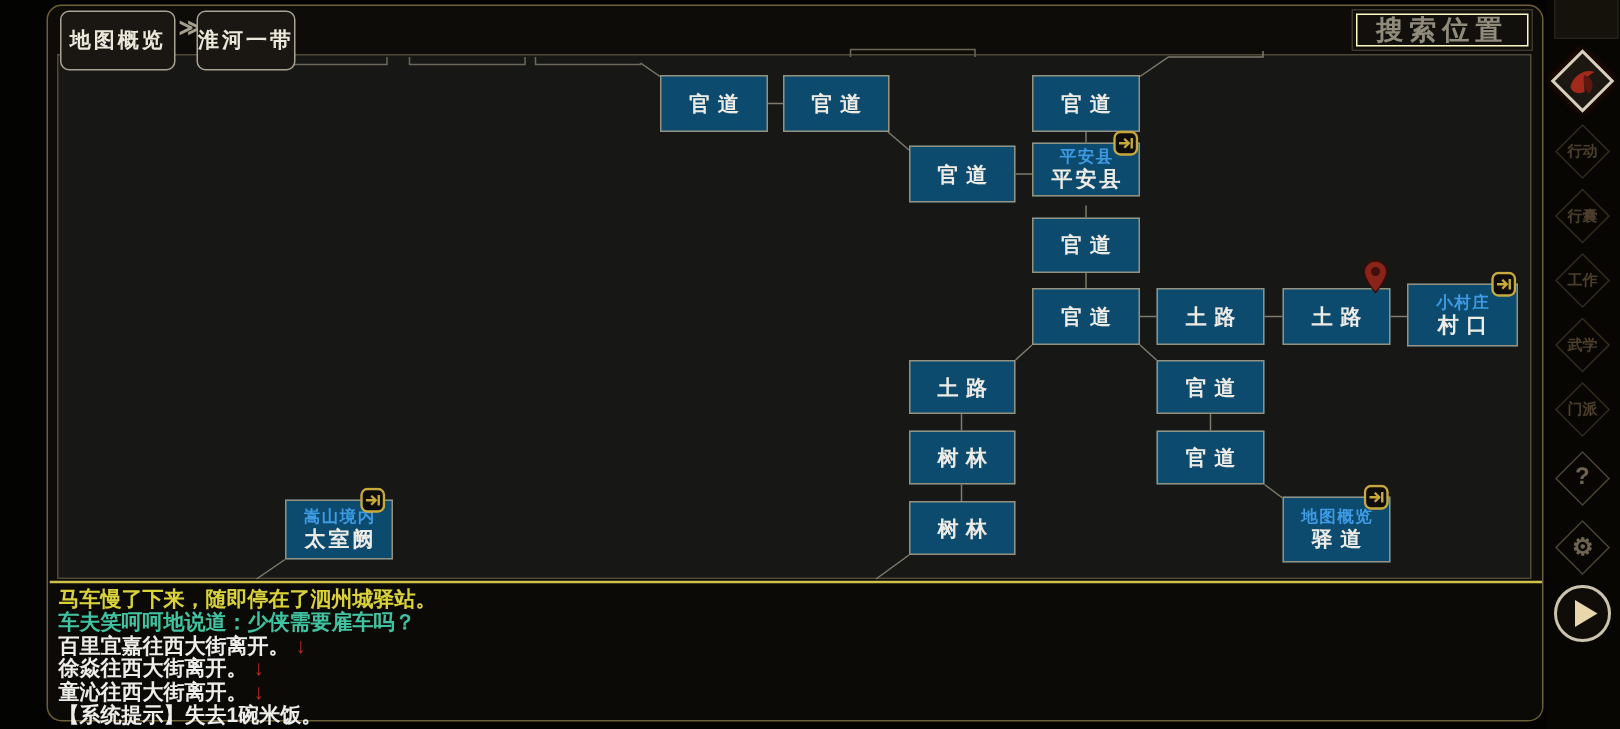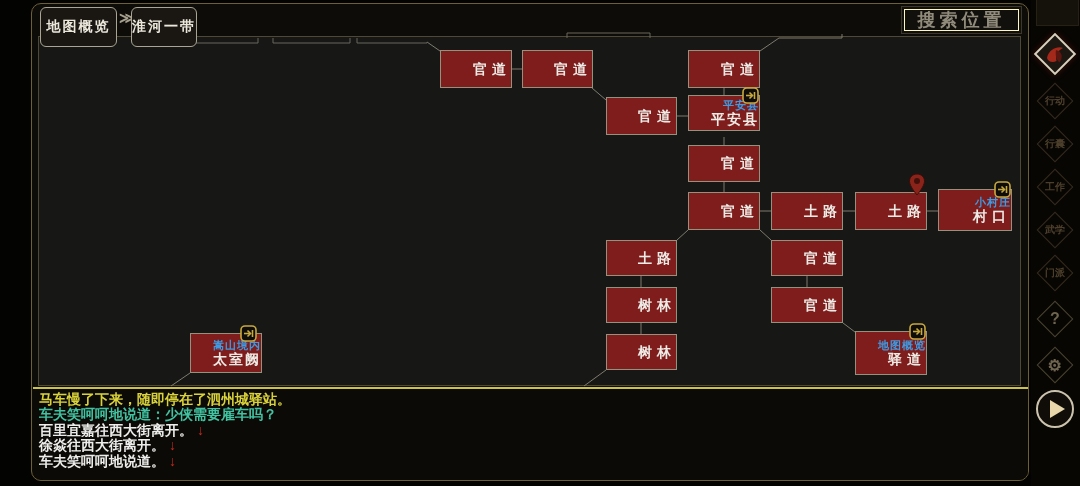--- a/index.html
+++ b/index.html
@@ -16,21 +16,21 @@
 
   
   .bc-btn{position:absolute;top:7px;height:40px;border:1px solid #a9a493;border-radius:6px;background:#1a1712;color:#ebe7db;font-size:14px;font-weight:bold;display:flex;align-items:center;justify-content:center;letter-spacing:2px;box-sizing:border-box;cursor:pointer;}
   .bc-sep{position:absolute;top:9px;color:#a59f8e;font-size:15px;font-weight:bold;}
 
   
   .search-outer{position:absolute;left:901px;top:6px;width:121px;height:28px;border:1px solid #3d372b;background:#12100c;box-sizing:border-box;}
   .search-inner{position:absolute;inset:2px;border:1px solid #fef9c3;display:flex;align-items:center;justify-content:center;color:#908b7b;font-size:18px;font-weight:bold;letter-spacing:4px;}
 
   
-  .node{position:absolute;background:#7f1d1d;border:1px solid #94927f;box-sizing:border-box;display:flex;flex-direction:column;align-items:flex-end;justify-content:center;cursor:pointer;}
+  .node{position:absolute;background:#0c4a6e;border:1px solid #94927f;box-sizing:border-box;display:flex;flex-direction:column;align-items:center;justify-content:center;cursor:pointer;}
   .node .nlabel{color:#edebe5;font-size:14px;font-weight:bold;letter-spacing:5px;margin-left:5px;line-height:15px;}
   .node .area{font-size:11px;font-weight:bold;letter-spacing:1px;margin-left:1px;line-height:13px;color:#3e9ae2;}
   .exit-ic{position:absolute;top:-9px;right:0px;width:17px;height:17px;cursor:pointer;}
   .pin{position:absolute;left:908px;top:173px;width:18px;height:24px;pointer-events:none;}
 
   
   .log{position:absolute;left:33px;top:387px;width:995px;height:93px;background:#0c0a06;border-top:2px solid #cdc34b;padding:3px 0 0 6px;box-sizing:border-box;border-bottom-left-radius:9px;border-bottom-right-radius:9px;}
   .log-line{height:15.4px;line-height:15.2px;font-size:14px;font-weight:bold;white-space:nowrap;color:#ededeb;}
   .log-line .arrow{margin-left:4px;font-size:14px;}
 
@@ -188,21 +188,22 @@
   <svg class="pin" viewBox="0 0 18 24">
     <path d="M9 1 C4.6 1 1.5 4.2 1.5 8.2 C1.5 13.5 9 22 9 22 C9 22 16.5 13.5 16.5 8.2 C16.5 4.2 13.4 1 9 1 Z" fill="#8a241a" stroke="#3a0d08" stroke-width="1"></path>
     <circle cx="9" cy="8" r="3" fill="#42100a"></circle>
   </svg>
 
   <div class="log">
     <div class="log-line"><span style="color: rgb(217, 210, 58);">马车慢了下来，随即停在了泗州城驿站。</span></div>
     <div class="log-line"><span style="color: rgb(65, 195, 161);">车夫笑呵呵地说道：少侠需要雇车吗？</span></div>
     <div class="log-line"><span style="color: rgb(237, 237, 235);">百里宜嘉往西大街离开。</span><span class="arrow" style="color: rgb(196, 43, 32);">↓</span></div>
     <div class="log-line"><span style="color: rgb(237, 237, 235);">徐焱往西大街离开。</span><span class="arrow" style="color: rgb(196, 43, 32);">↓</span></div>
-    <div class="log-line"><span style="color: rgb(237, 237, 235);">车夫笑呵呵地说道。</span><span class="arrow" style="color: rgb(196, 43, 32);">↓</span></div>
+    <div class="log-line"><span style="color: rgb(237, 237, 235);">童沁往西大街离开。</span><span class="arrow" style="color: rgb(196, 43, 32);">↓</span></div>
+    <div class="log-line"><span style="color: rgb(237, 237, 235);">【系统提示】失去1碗米饭。</span></div>
   </div>
 
   <div class="sidebar">
     <div class="sb-top"></div>
 
     <div class="emblem">
       <svg width="24" height="24" viewBox="0 0 24 24">
         <path d="M4 16 C5.5 7.5 15 3.5 20 6 C14 9 12.5 13 13.5 19 C9.5 21.5 5 19.5 4 16 Z" fill="#a5291a"></path>
         <path d="M13 8 C19 9.5 20.5 15 16.5 20.5 C13.5 18.5 12 13 13 8 Z" fill="#5e1710"></path>
       </svg>

